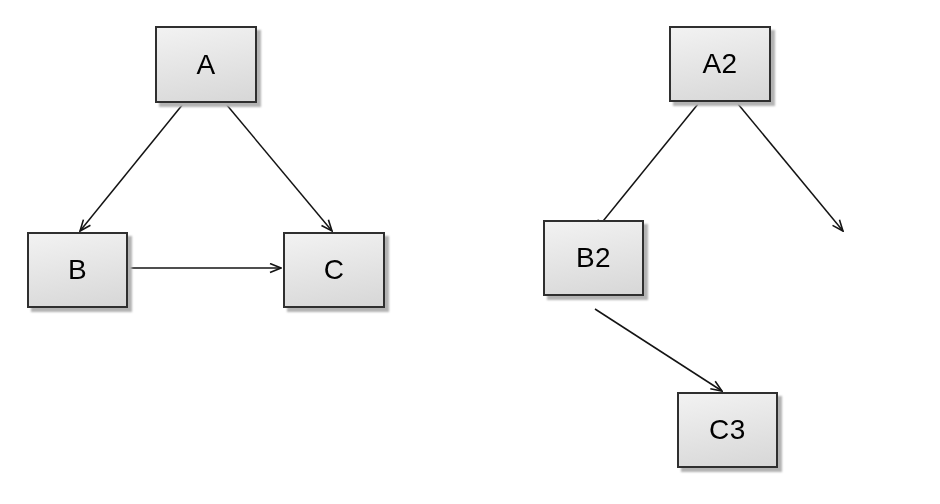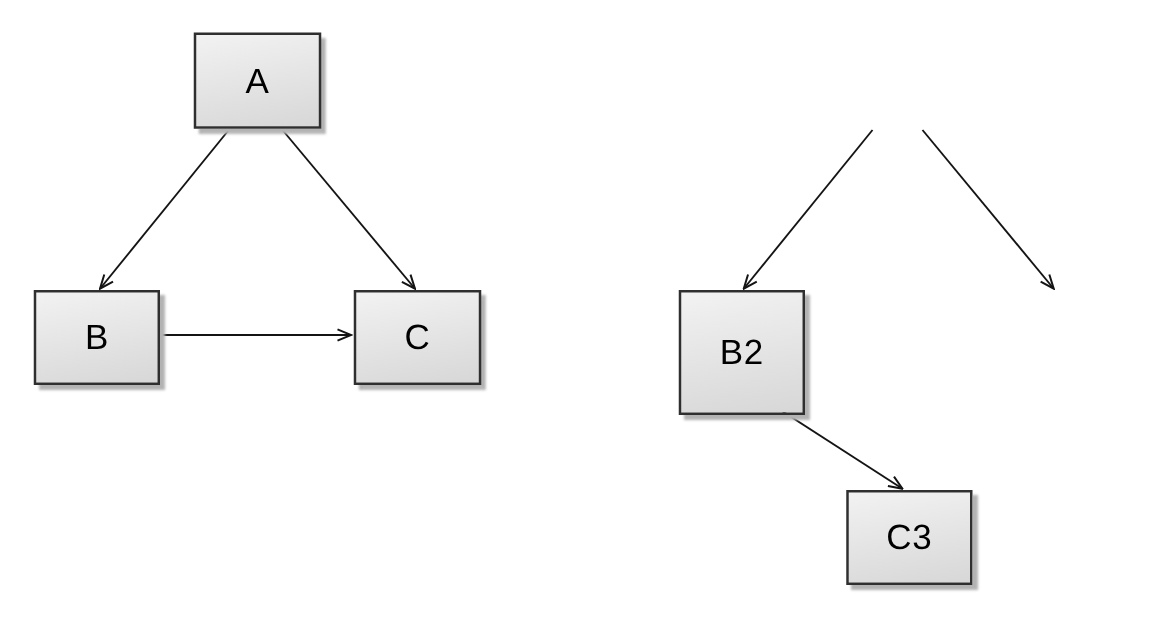--- a/index.html
+++ b/index.html
@@ -70,20 +70,23 @@
   <div class="nodes-layer">
       <div class="node" style="left: 155px; top: 26px; width: 102px; height: 77px; border-color: rgb(47, 47, 47); background: linear-gradient(170deg, rgb(242, 242, 242) 0%, rgb(215, 215, 215) 100%); box-shadow: rgb(179, 179, 179) 4px 4px 2px;">
         <span class="node-label" style="color: rgb(0, 0, 0);">A</span>
       </div>
       <div class="node" style="left: 27px; top: 232px; width: 101px; height: 76px; border-color: rgb(47, 47, 47); background: linear-gradient(170deg, rgb(242, 242, 242) 0%, rgb(215, 215, 215) 100%); box-shadow: rgb(179, 179, 179) 4px 4px 2px;">
         <span class="node-label" style="color: rgb(0, 0, 0);">B</span>
       </div>
       <div class="node" style="left: 283px; top: 232px; width: 102px; height: 76px; border-color: rgb(47, 47, 47); background: linear-gradient(170deg, rgb(242, 242, 242) 0%, rgb(215, 215, 215) 100%); box-shadow: rgb(179, 179, 179) 4px 4px 2px;">
         <span class="node-label" style="color: rgb(0, 0, 0);">C</span>
       </div>
-      <div class="node" style="left: 543px; top: 232px; width: 101px; height: 100px; border-color: rgb(47, 47, 47); background: linear-gradient(170deg, rgb(242, 242, 242) 0%, rgb(215, 215, 215) 100%); box-shadow: rgb(179, 179, 179) 4px 4px 2px;">
+      <div class="node" style="left: 669px; top: 26px; width: 102px; height: 76px; border-color: rgb(47, 47, 47); background: linear-gradient(170deg, rgb(242, 242, 242) 0%, rgb(215, 215, 215) 100%); box-shadow: rgb(179, 179, 179) 4px 4px 2px;">
+        <span class="node-label" style="color: rgb(0, 0, 0);">A2</span>
+      </div>
+      <div class="node" style="left: 543px; top: 220px; width: 101px; height: 76px; border-color: rgb(47, 47, 47); background: linear-gradient(170deg, rgb(242, 242, 242) 0%, rgb(215, 215, 215) 100%); box-shadow: rgb(179, 179, 179) 4px 4px 2px;">
         <span class="node-label" style="color: rgb(0, 0, 0);">B2</span>
       </div>
       <div class="node" style="left: 677px; top: 392px; width: 101px; height: 76px; border-color: rgb(47, 47, 47); background: linear-gradient(170deg, rgb(242, 242, 242) 0%, rgb(215, 215, 215) 100%); box-shadow: rgb(179, 179, 179) 4px 4px 2px;">
         <span class="node-label" style="color: rgb(0, 0, 0);">C3</span>
       </div>
     </div>
 </div>
 
 </body></html>

